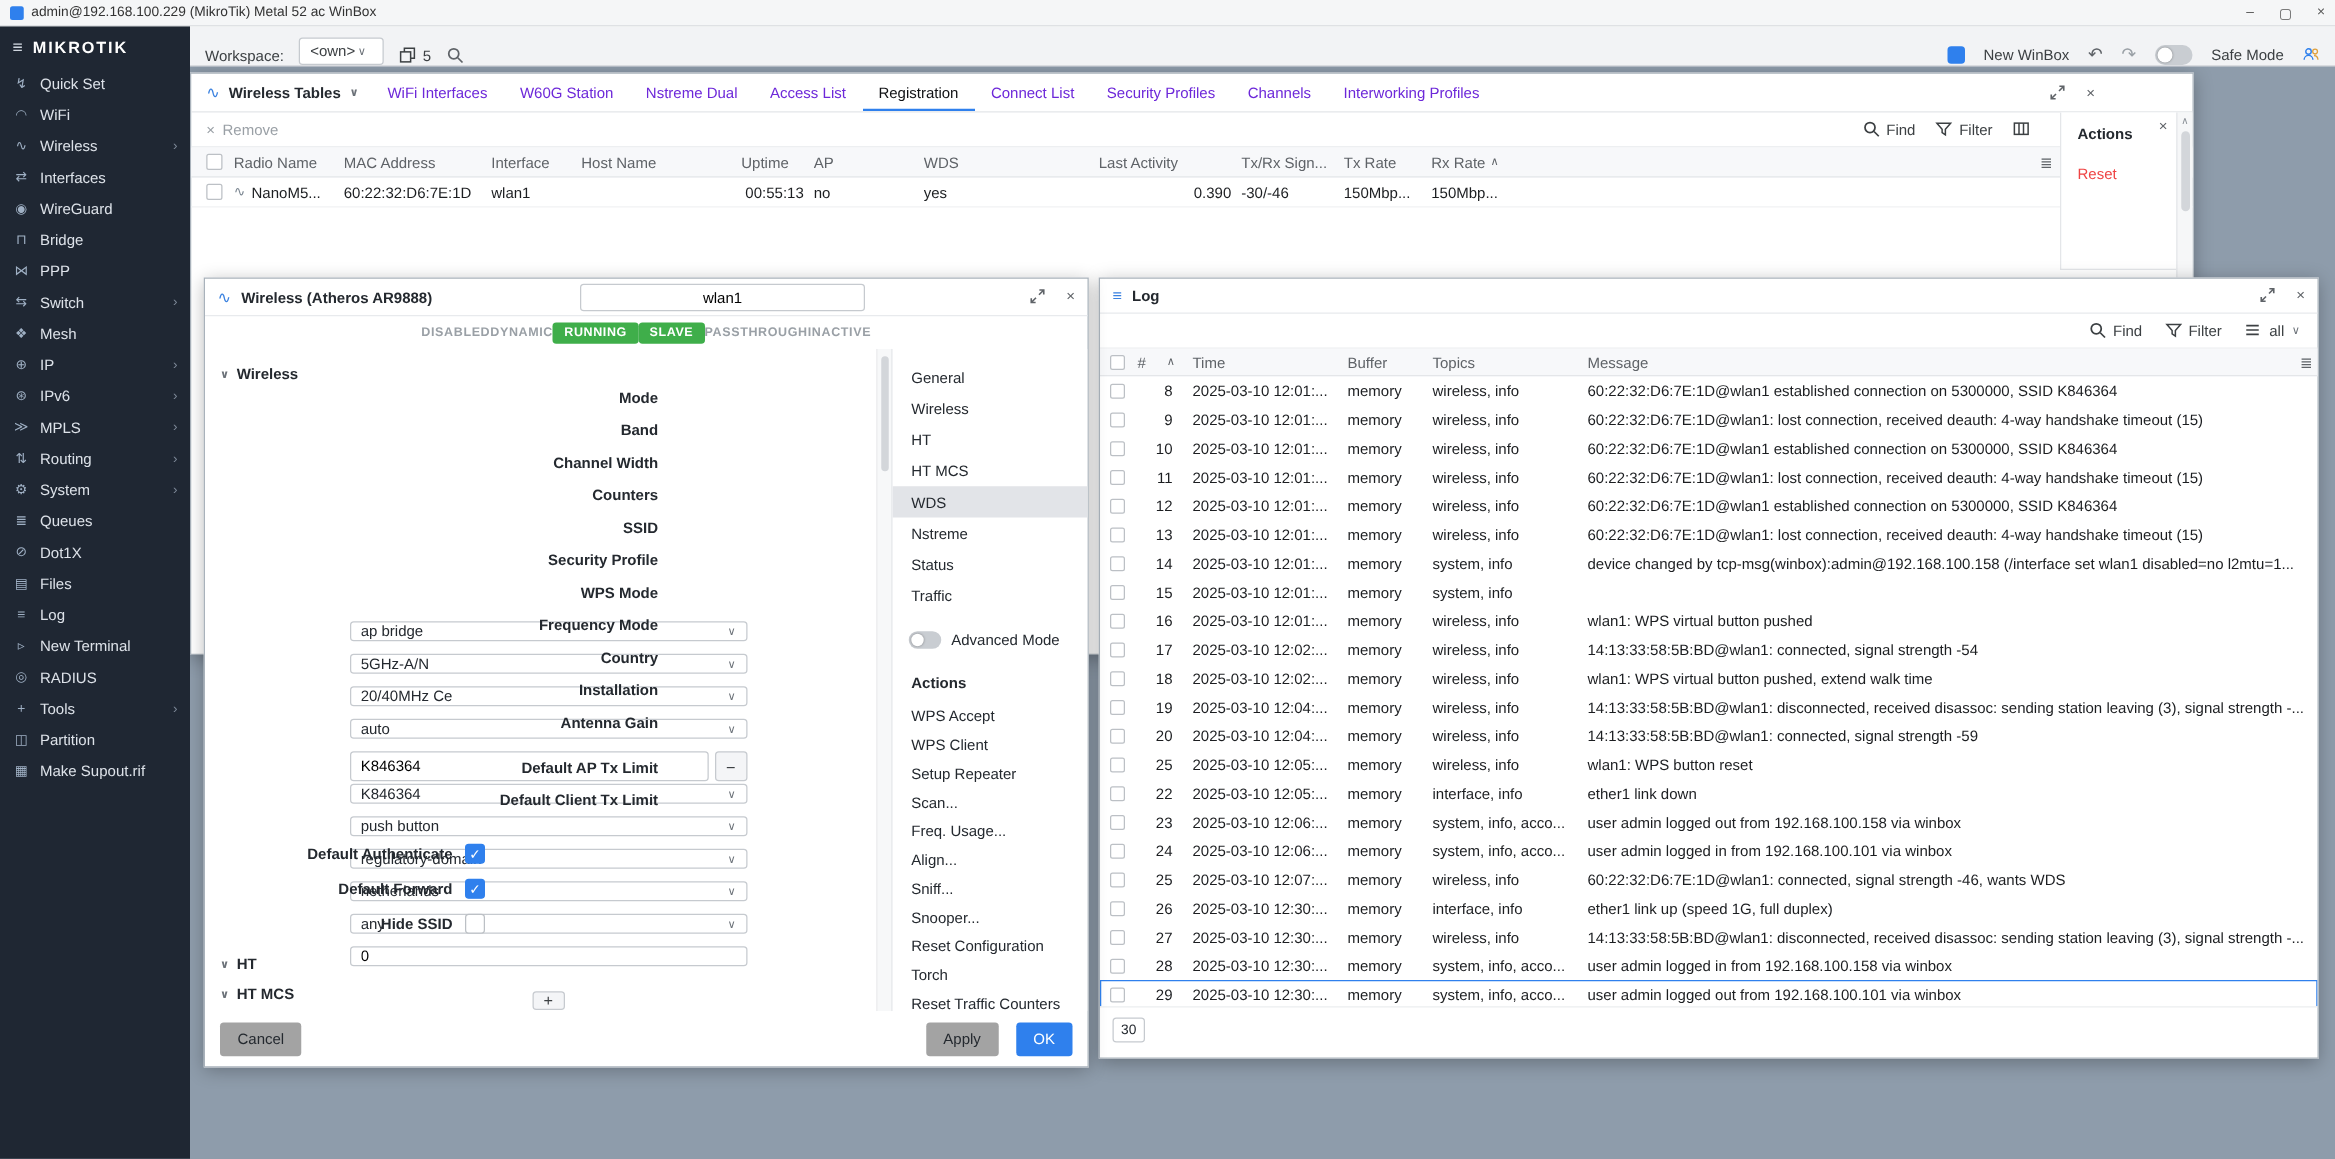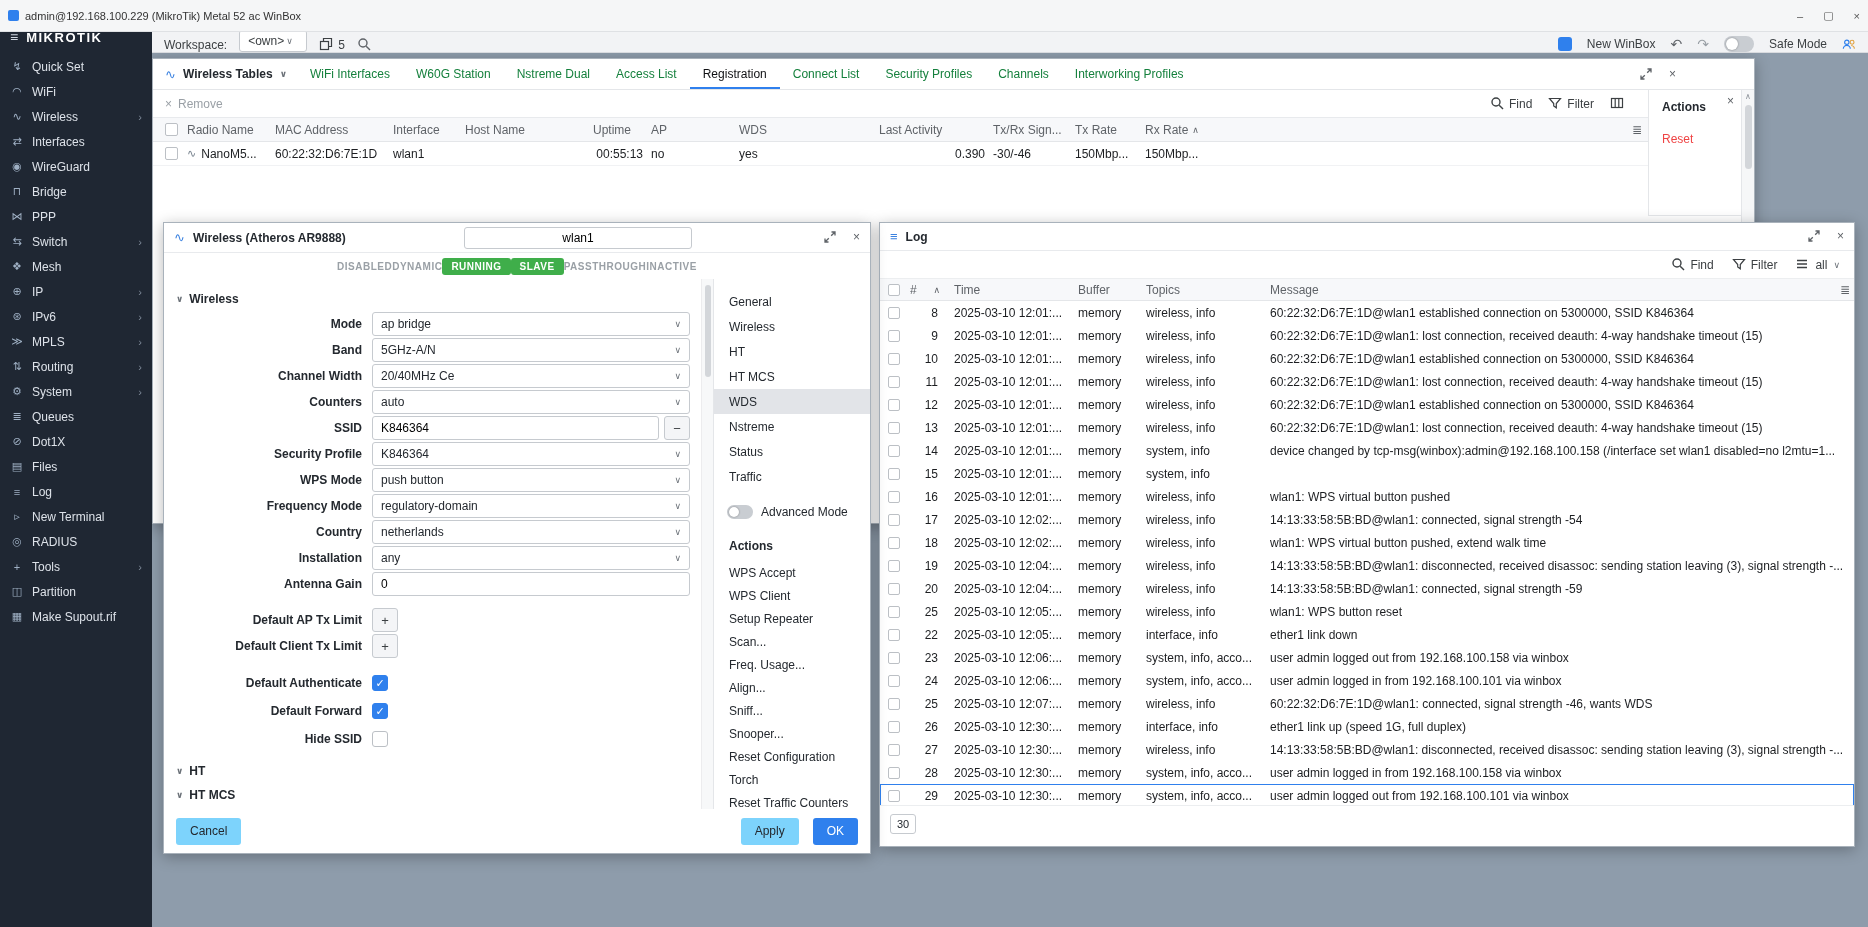--- a/index.html
+++ b/index.html
@@ -2,21 +2,21 @@
 <html><head>
 <meta charset="utf-8">
 <style>
 *{margin:0;padding:0;box-sizing:border-box;}
 html,body{width:1868px;height:927px;}
 body{font-family:"Liberation Sans","DejaVu Sans",sans-serif;font-size:12px;color:#24292f;overflow:hidden;background:#8e9cab;}
 #root{position:absolute;inset:0;width:1868px;height:927px;}
 svg.i{width:14px;height:14px;display:inline-block;vertical-align:-2px;}
 
 
-.titlebar{position:absolute;top:0;left:0;right:0;height:32px;background:#f5f6f7;border-bottom:1px solid #dfe1e4;display:flex;align-items:center;gap:6px;padding:0 8px;font-size:11px;color:#333;z-index:60;}
+.titlebar{position:absolute;top:0;left:0;right:0;height:21px;background:#f5f6f7;border-bottom:1px solid #dfe1e4;display:flex;align-items:center;gap:6px;padding:0 8px;font-size:11px;color:#333;z-index:60;}
 .app-ico{width:11px;height:11px;border-radius:2px;background:#2f80ed;display:inline-block;}
 .tb-controls{margin-left:auto;display:flex;gap:20px;align-items:center;color:#555;font-size:11px;}
 
 
 .sidebar{position:absolute;top:20px;bottom:0;left:0;width:152px;background:#1f2733;color:#dde2e9;z-index:50;overflow:hidden;}
 .logo-row{height:34px;display:flex;align-items:center;gap:8px;padding:0 10px;}
 .burger{font-size:14px;color:#cfd6df;}
 .logo-text{font-weight:bold;font-size:13px;letter-spacing:1.5px;color:#fff;}
 .side-item{height:25px;display:flex;align-items:center;gap:8px;padding:0 10px;font-size:12px;white-space:nowrap;}
 .side-ico{width:14px;flex:0 0 14px;text-align:center;color:#9fb0c4;font-size:11px;}
@@ -37,21 +37,21 @@
 
 .desktop{position:absolute;top:53px;left:152px;right:0;bottom:0;background:#8e9cab;z-index:1;}
 .win{position:absolute;background:#fff;border:1px solid #a9b2bb;box-shadow:0 3px 14px rgba(0,0,0,.28);}
 
 
 .wtables{left:152px;top:58px;width:1603px;height:466px;z-index:2;}
 .wt-tabbar{height:31px;display:flex;align-items:stretch;border-bottom:1px solid #e4e6e9;}
 .wt-title{display:flex;align-items:center;gap:7px;padding:0 10px 0 12px;font-weight:bold;}
 .win-ico{color:#3b82e0;font-size:13px;font-weight:normal;}
 .wt-tabs{display:flex;align-items:stretch;}
-.wtab{display:flex;align-items:center;padding:0 13px;color:#15803d;white-space:nowrap;}
+.wtab{display:flex;align-items:center;padding:0 13px;color:#6d28d9;white-space:nowrap;}
 .wtab.active{color:#101114;box-shadow:inset 0 -2px 0 #2f80ed;}
 .wt-ctrls{margin-left:auto;display:flex;align-items:center;gap:16px;padding:0 78px 0 12px;color:#5f6368;}
 .wt-toolbar{height:28px;display:flex;align-items:center;padding:0 12px;border-bottom:1px solid #e8eaed;}
 .remove-btn{display:flex;gap:6px;align-items:center;color:#9aa0a6;}
 .wt-tools{margin-left:auto;margin-right:118px;display:flex;align-items:center;gap:16px;color:#3c4043;}
 .tool{display:flex;align-items:center;gap:5px;}
 .wt-header{height:24px;display:flex;align-items:center;background:#f7f8fa;border-bottom:1px solid #e4e6e9;color:#5f6368;padding-left:12px;}
 .cb{width:13px;height:13px;border:1px solid #bcc0c5;border-radius:2px;background:#fff;margin-right:9px;flex:0 0 13px;}
 .hcell{display:flex;align-items:center;gap:4px;padding-right:8px;overflow:hidden;white-space:nowrap;flex-shrink:0;}
 .sort{font-size:9px;color:#5f6368;}
@@ -73,21 +73,21 @@
 .dlg-title{height:30px;flex:0 0 30px;display:flex;align-items:center;gap:8px;padding:0 10px;border-bottom:1px solid #e8eaed;position:relative;font-weight:bold;}
 .dlg-name-input{position:absolute;left:300px;top:4px;width:228px;height:22px;border:1px solid #c6cacf;border-radius:3px;text-align:center;font:inherit;font-weight:normal;background:#fff;}
 .dlg-ctrls{margin-left:auto;display:flex;gap:16px;color:#5f6368;font-weight:normal;}
 .flags{height:26px;flex:0 0 26px;display:flex;align-items:center;justify-content:center;}
 .flag{font-size:10px;font-weight:bold;color:#9aa0a6;letter-spacing:.5px;}
 .flag.on{background:#3fae4a;color:#fff;padding:3px 9px;border-radius:3px;}
 .dlg-body{flex:1;position:relative;overflow:hidden;}
 .dlg-form{width:537px;padding-top:8px;overflow:hidden;height:100%;}
 .sect{display:flex;align-items:center;gap:6px;font-weight:bold;height:24px;padding-left:12px;}
 .sect .chev{font-size:9px;}
-.frow{height:26px;display:flex;align-items:center;padding-left:12px;}
+.frow{height:26px;display:flex;align-items:center;padding-left:12px;flex-direction:column;}
 .flabel{width:186px;text-align:right;margin-right:10px;font-weight:bold;white-space:nowrap;flex:0 0 186px;}
 .dd{width:318px;height:24px;border:1px solid #c6cacf;border-radius:3px;display:flex;align-items:center;padding:0 8px;background:#fff;}
 .dd-val{flex:1;white-space:nowrap;overflow:hidden;}
 input.txt{height:24px;border:1px solid #c6cacf;border-radius:3px;padding:0 8px;font:inherit;background:#fff;}
 .txt.full{width:318px;}
 .txt-wrap{display:flex;gap:5px;align-items:center;}
 .txt-wrap .txt{width:287px;}
 .sq-btn{width:26px;height:24px;border:1px solid #c6cacf;border-radius:3px;background:#f4f5f7;color:#3c4043;font-size:13px;line-height:1;}
 .spc10{height:10px;} .spc6{height:6px;}
 .cbrow{height:28px;display:flex;align-items:center;padding-left:12px;}
@@ -97,21 +97,21 @@
 .form-scroll .thumb{width:6px;height:92px;background:#d3d6da;border-radius:3px;margin:6px auto 0;}
 .dlg-nav{position:absolute;left:549px;top:0;right:0;bottom:0;border-left:1px solid #e4e6e9;padding-top:10px;overflow:hidden;background:#fff;}
 .nav-item{height:25px;display:flex;align-items:center;padding-left:15px;}
 .nav-item.active{background:#e2e4e8;}
 .adv-row{height:26px;display:flex;align-items:center;gap:8px;padding-left:13px;margin-top:10px;}
 .adv-row .toggle{width:26px;height:14px;}
 .adv-row .knob{width:10px;height:10px;}
 .nav-title{font-weight:bold;padding:14px 0 8px 15px;}
 .act-item{height:23px;display:flex;align-items:center;padding-left:15px;white-space:nowrap;}
 .dlg-foot{height:44px;flex:0 0 44px;display:flex;align-items:center;padding:0 12px;gap:14px;}
-.btn{height:27px;padding:0 14px;border-radius:3px;border:none;background:#7dd3fc;color:#24292f;font:inherit;}
+.btn{height:27px;padding:0 14px;border-radius:3px;border:none;background:#a3a3a3;color:#24292f;font:inherit;}
 .btn.primary{background:#2f80ed;color:#fff;}
 .foot-spacer{flex:1;}
 
 
 .logwin{left:879px;top:222px;width:976px;height:625px;z-index:5;display:flex;flex-direction:column;}
 .log-titlebar{height:28px;flex:0 0 28px;display:flex;align-items:center;gap:8px;padding:0 10px;border-bottom:1px solid #e8eaed;font-weight:bold;}
 .log-ctrls{margin-left:auto;display:flex;gap:16px;color:#5f6368;font-weight:normal;}
 .log-toolbar{height:28px;flex:0 0 28px;display:flex;align-items:center;justify-content:flex-end;gap:18px;padding:0 14px;border-bottom:1px solid #eceef0;color:#3c4043;}
 .log-scope{display:flex;align-items:center;gap:6px;}
 .log-header{height:22px;flex:0 0 22px;display:flex;align-items:center;background:#f7f8fa;border-bottom:1px solid #e4e6e9;color:#5f6368;padding-left:8px;}

